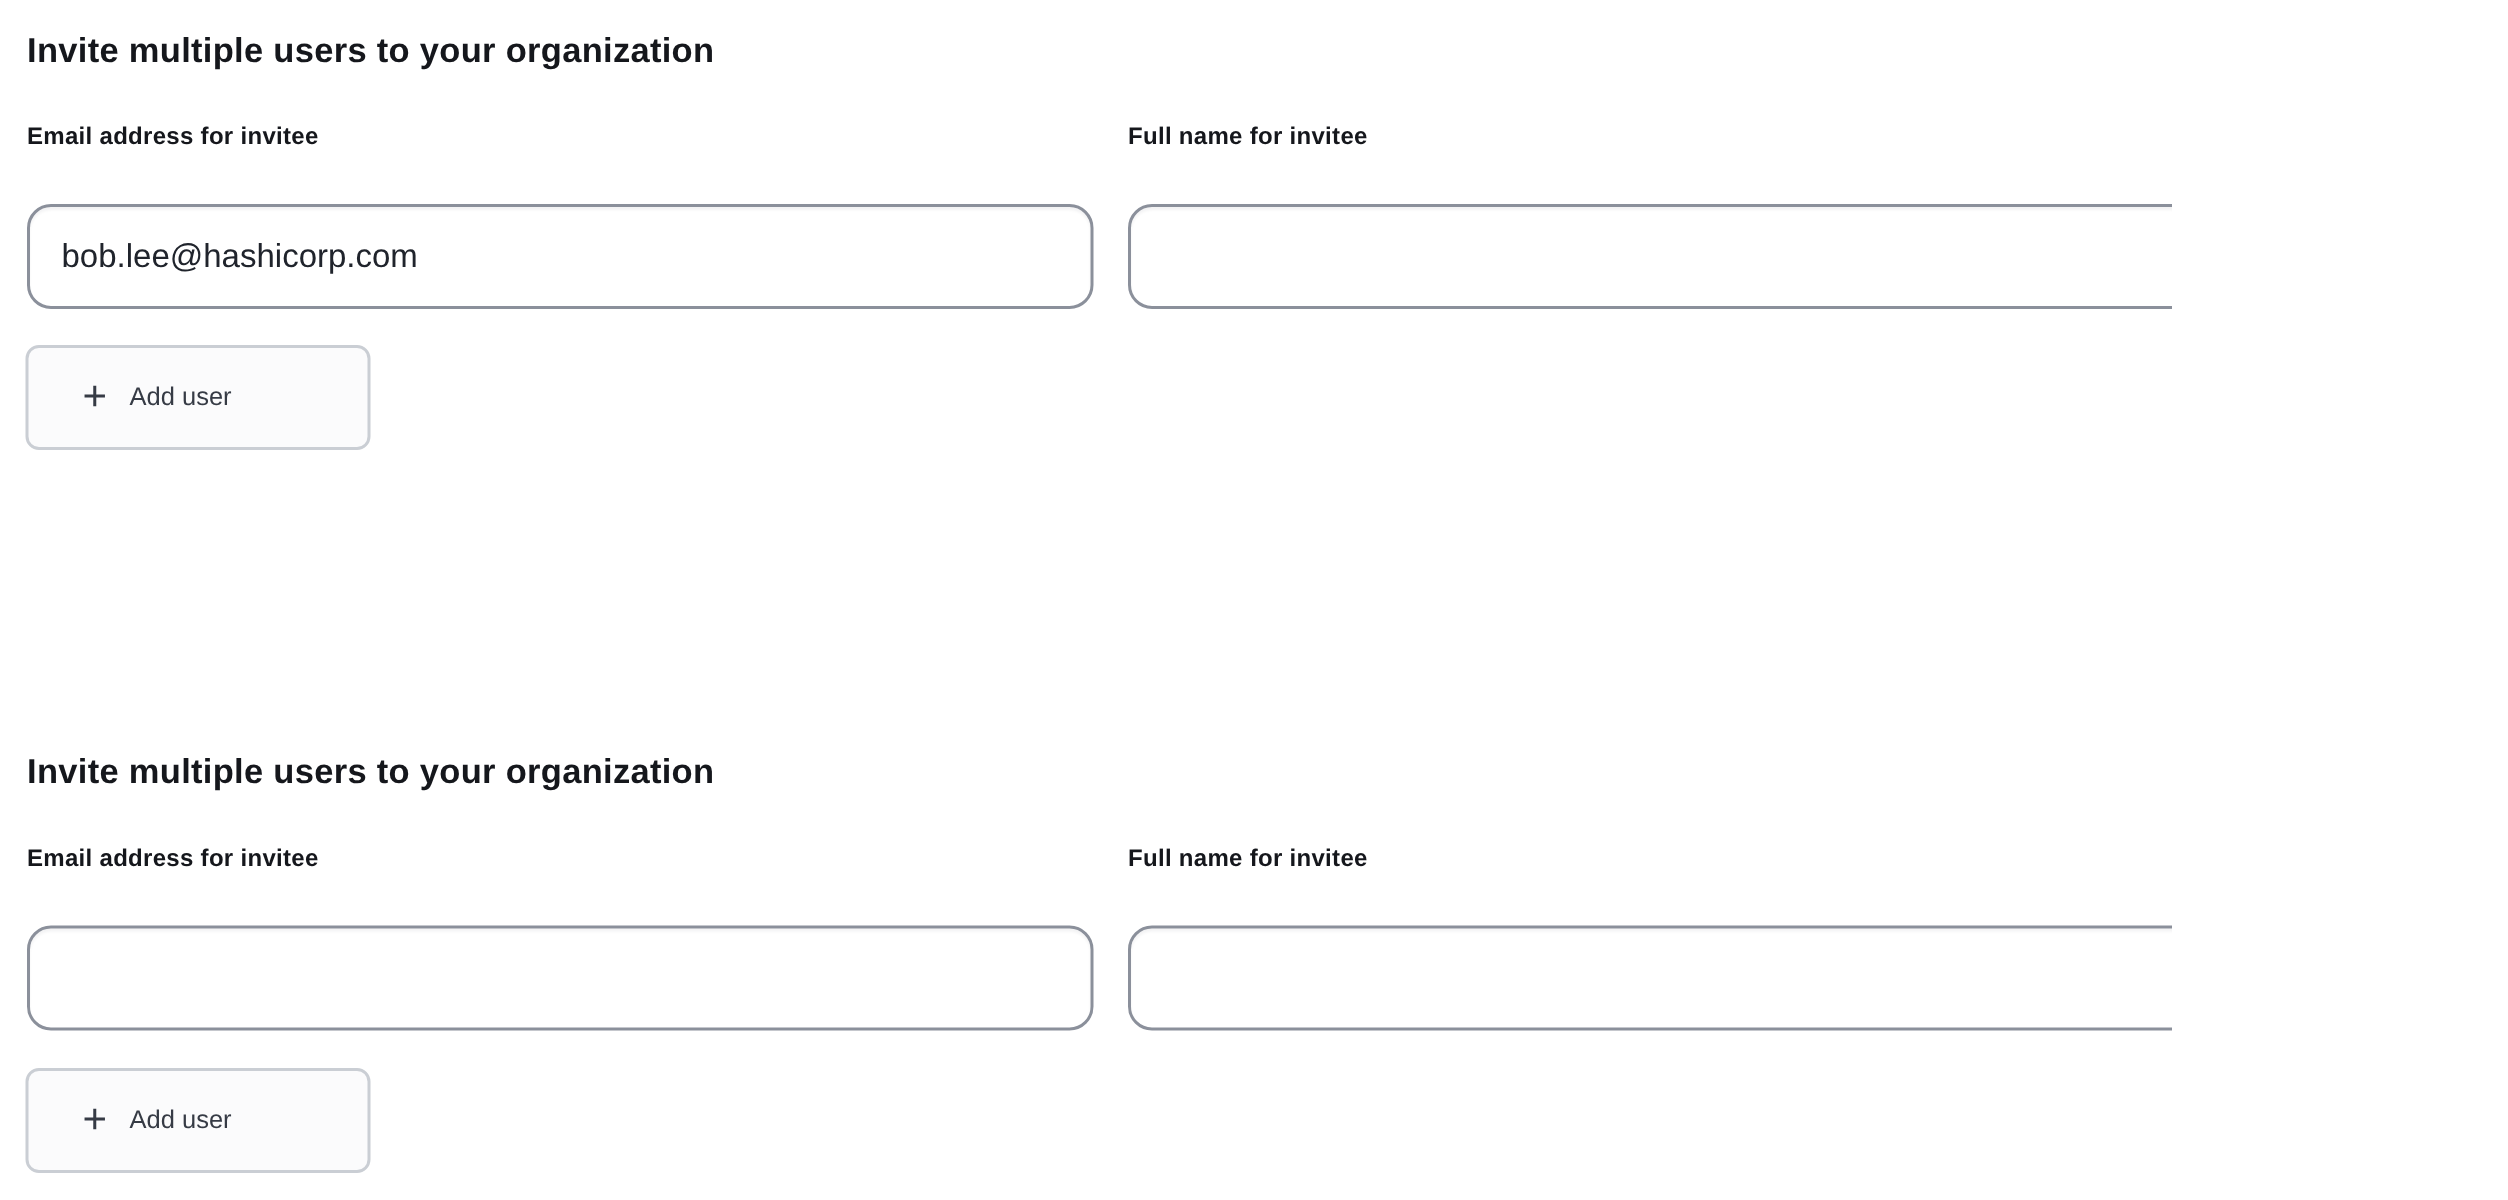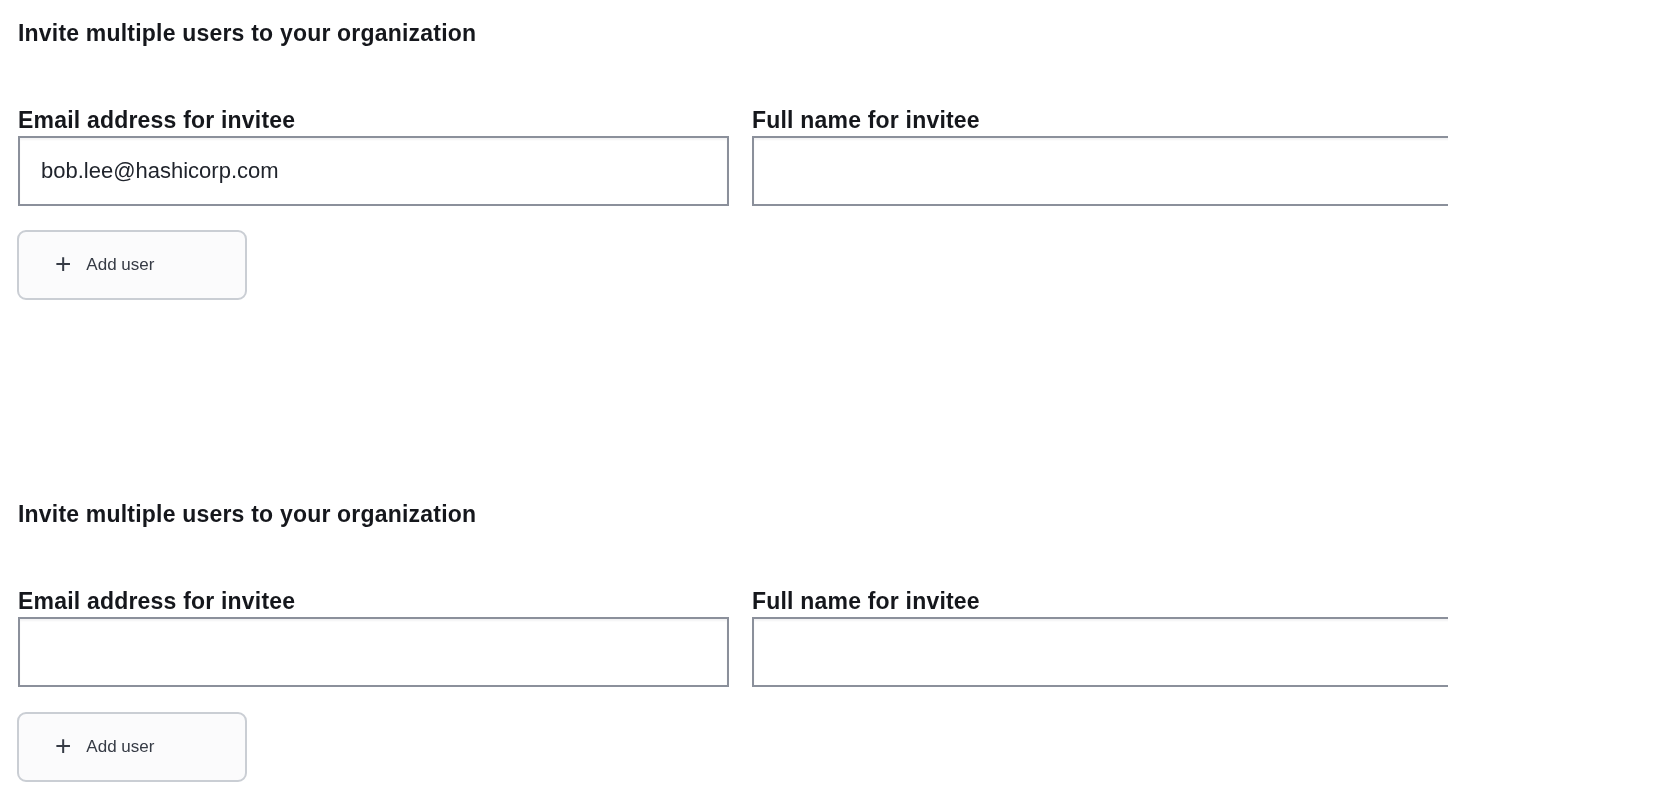--- a/index.html
+++ b/index.html
@@ -5,27 +5,26 @@
   html,body{margin:0;padding:0;background:#ffffff;}
   #screen{
     position:relative;width:1448px;height:800px;background:#ffffff;overflow:hidden;
     font-family:"Liberation Sans",sans-serif;
   }
   .heading{
     position:absolute;left:18px;font-size:23px;font-weight:700;color:#15171c;
     white-space:nowrap;letter-spacing:.2px;
   }
   .field-label{
-    position:absolute;font-size:23px;font-weight:700;color:#15171c;white-space:nowrap;
+    position:absolute;font-size:16px;font-weight:700;color:#15171c;white-space:nowrap;
     letter-spacing:.2px;
-    margin-top:24px;
   }
   .text-input{
     position:absolute;box-sizing:border-box;width:711px;height:70px;
-    border:2px solid #8b909b;border-radius:0;background:#ffffff;
+    border:2px solid #8b909b;border-radius:16px;background:#ffffff;
     font-family:"Liberation Sans",sans-serif;font-size:22px;color:#20242c;
     padding:0 21px;outline:none;box-shadow:inset 0 2px 2px rgba(20,24,40,.05);
   }
   .delete-btn{
     position:absolute;left:1481px;top:137px;width:71px;height:70px;
     background:#dcdee1;border:1px solid #c7cacf;border-radius:10px;
     display:flex;align-items:center;justify-content:center;cursor:pointer;padding:0;
   }
   .add-btn{
     position:absolute;left:17px;box-sizing:border-box;width:230px;height:70px;

